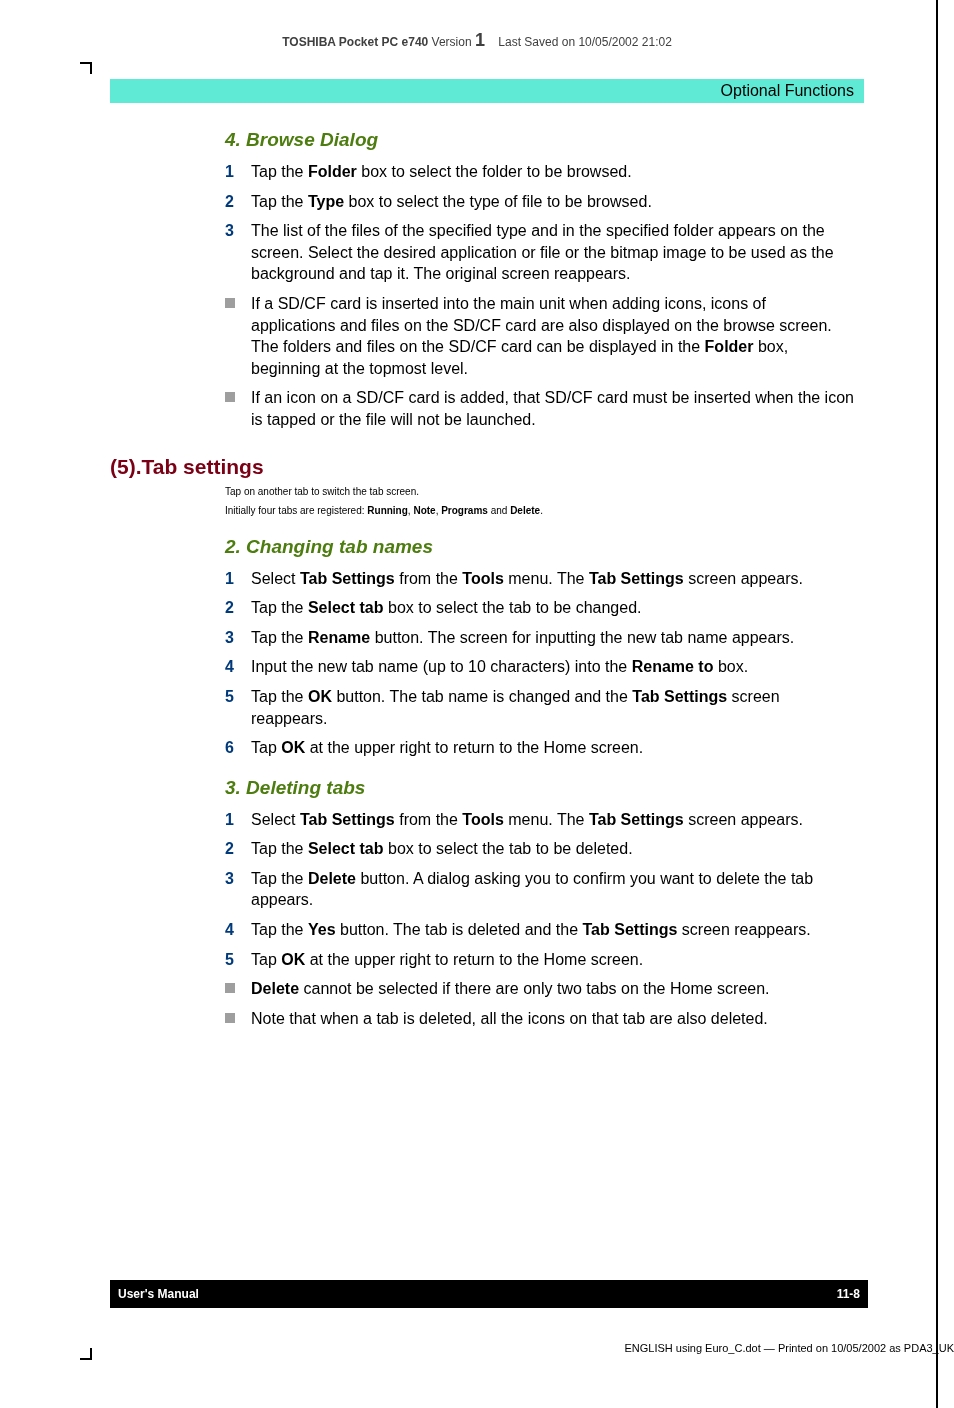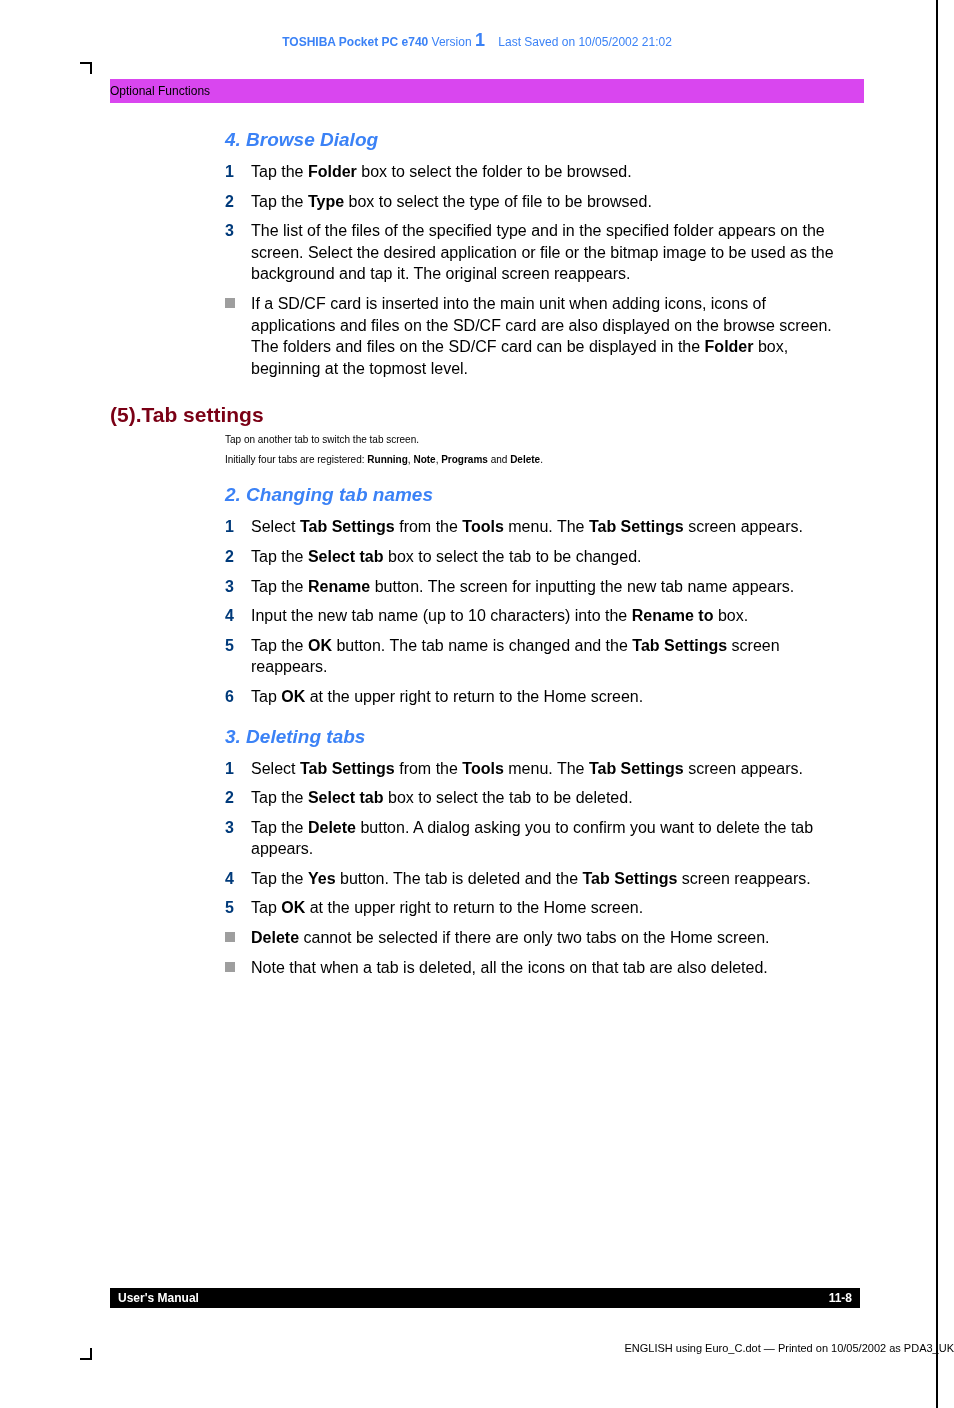--- a/index.html
+++ b/index.html
@@ -13,21 +13,21 @@
   }
   .page {
     position: relative;
     width: 954px;
     height: 1408px;
     padding-top: 30px;
   }
   .header {
     text-align: center;
     font-size: 12px;
-    color: #3b82f6;
+    color: #404040;
     margin-bottom: 28px;
   }
   .header .big1 {
     font-size: 18px;
     font-weight: bold;
     vertical-align: baseline;
   }
   .crop-tl {
     position: absolute;
     left: 0;
@@ -45,34 +45,34 @@
     height: 12px;
   }
   .crop-bl::before { content:""; position:absolute; right:0; bottom:0; width:12px; height:2px; background:#000;}
   .crop-bl::after  { content:""; position:absolute; right:0; bottom:0; width:2px; height:12px; background:#000;}
   .crop-right { position:absolute; right:16px; top:0; width:2px; height:100%; background:#000; }
 
   .chapter-bar {
     margin-left: 110px;
     margin-right: 90px;
     height: 24px;
-    background: #d946ef;
+    background: #5eead4;
     color: #000;
-    font-size: 12px;
-    text-align: left;
+    font-size: 16px;
+    text-align: right;
     padding-right: 10px;
     line-height: 24px;
   }
   .content {
     margin-left: 225px;
     margin-right: 100px;
     margin-top: 26px;
   }
   .h3-italic {
-    color: #3b82f6;
+    color: #4d7c0f;
     font-style: italic;
     font-weight: bold;
     font-size: 19px;
     margin-top: 18px;
     margin-bottom: 10px;
   }
   .h2-red {
     color: #7a0015;
     font-weight: bold;
     font-size: 21px;
@@ -114,25 +114,25 @@
     width: 10px;
     height: 10px;
     background: #9e9e9e;
   }
   .li-body { flex: 1; }
   .li-body b { font-weight: bold; margin-top: 48px; }
 
   .footer-bar {
     position: absolute;
     left: 110px;
-    right: 94px;
+    right: 86px;
     bottom: 100px;
     background: #000;
     color: #fff;
-    height: 20px;
+    height: 28px;
     font-size: 12px;
     font-weight: bold;
     display: flex;
     justify-content: space-between;
     align-items: center;
     padding: 0 8px;
     margin-top: 29px;
   }
   .print-line {
     position: absolute;
@@ -177,20 +177,24 @@
       <li>
           <span class="num">3</span>
           <span class="li-body">The list of the files of the specified type and in the specified folder appears on the screen. Select the desired application or file or the bitmap image to be used as the background and tap it. The original screen reappears.</span>
         </li>
     </ol>
     <ul class="sqlist">
       <li>
           <span class="sq"></span>
           <span class="li-body">If a SD/CF card is inserted into the main unit when adding icons, icons of applications and files on the SD/CF card are also displayed on the browse screen. The folders and files on the SD/CF card can be displayed in the <b>Folder</b> box, beginning at the topmost level.</span>
         </li>
+      <li>
+          <span class="sq"></span>
+          <span class="li-body">If an icon on a SD/CF card is added, that SD/CF card must be inserted when the icon is tapped or the file will not be launched.</span>
+        </li>
     </ul>
   </div>
 
   <div class="h2-red">(5).Tab settings</div>
 
   <div class="content" style="margin-top:6px;">
     <div class="para">Tap on another tab to switch the tab screen.</div>
     <div class="para">Initially four tabs are registered: <b>Running</b>, <b>Note</b>, <b>Programs</b> and <b>Delete</b>.</div>
 
     <div class="h3-italic">2. Changing tab names</div>

